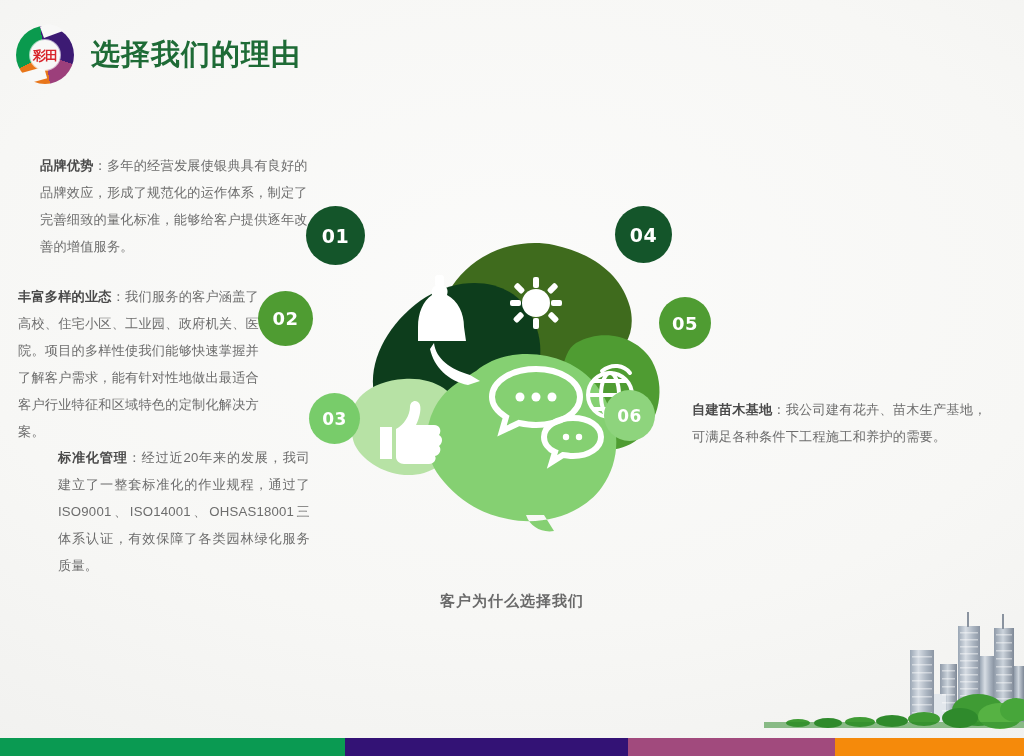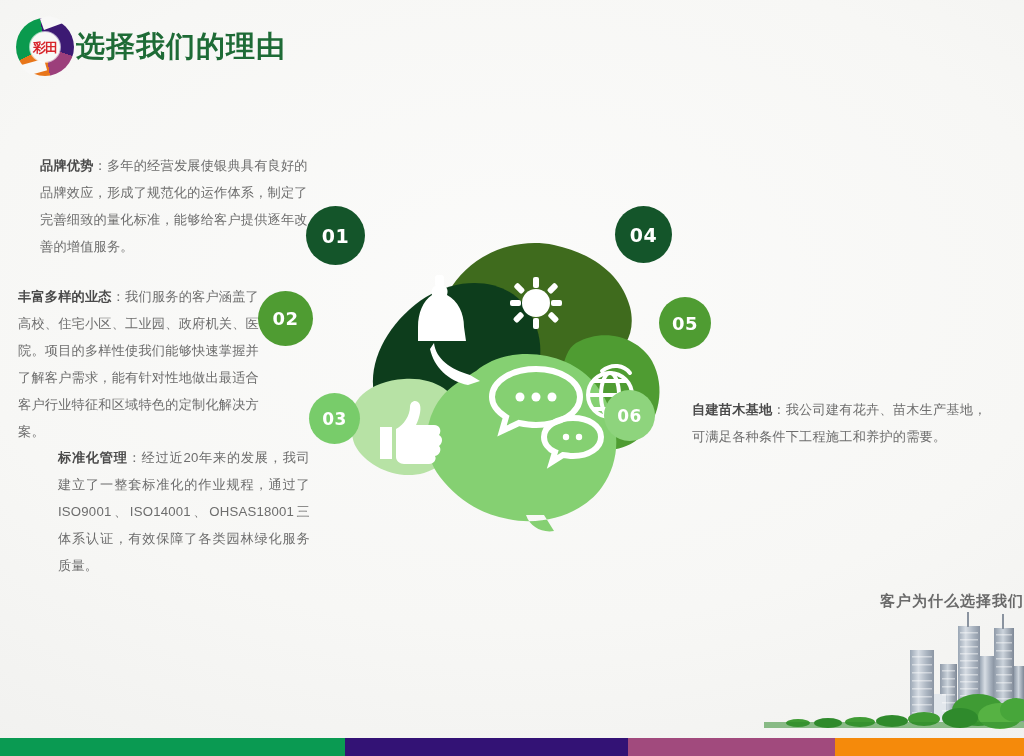--- a/index.html
+++ b/index.html
@@ -10,22 +10,22 @@
     overflow: hidden;
   }
   .slide {
     position: relative;
     width: 1024px; height: 756px;
     background: radial-gradient(ellipse 120% 100% at 50% 38%, #fbfbfa 0%, #f7f7f5 45%, #ececea 100%);
   }
 
   
   .header {
-    position: absolute; left: 14px; top: 16px;
-    display: flex; align-items: center; gap: 0;
+    position: absolute; left: 14px; top: 24px;
+    display: flex; align-items: center; gap: 15px;
   }
   .logo {
     position: relative; width: 62px; height: 62px;
     border-radius: 50%;
     overflow: hidden;
     flex: 0 0 auto;
   }
   .logo .ring {
     position: absolute; inset: 2px;
     border-radius: 50%;
@@ -97,21 +97,21 @@
   #n5 { left: 659px; top: 297px; width: 52px; height: 52px; font-size: 18px; background: #4f9c32; }
   #n6 { left: 604px; top: 390px; width: 51px; height: 51px; font-size: 17px; background: #8ed47d; }
 
   
   .brain { position: absolute; left: 330px; top: 215px; width: 360px; height: 320px; z-index: 3; }
   .brain svg { display: block; width: 100%; height: 100%; }
 
   
   .caption {
     position: absolute; left: 0; right: 0; top: 592px;
-    text-align: right;
+    text-align: center;
     font-size: 15px; font-weight: bold; color: #6a6a6a;
     letter-spacing: 1px;
   }
 
   
   .city { position: absolute; right: 0; bottom: 18px; width: 260px; height: 132px; z-index: 2; }
   .city svg { display: block; width: 100%; height: 100%; }
 
   
   .bottombar {

